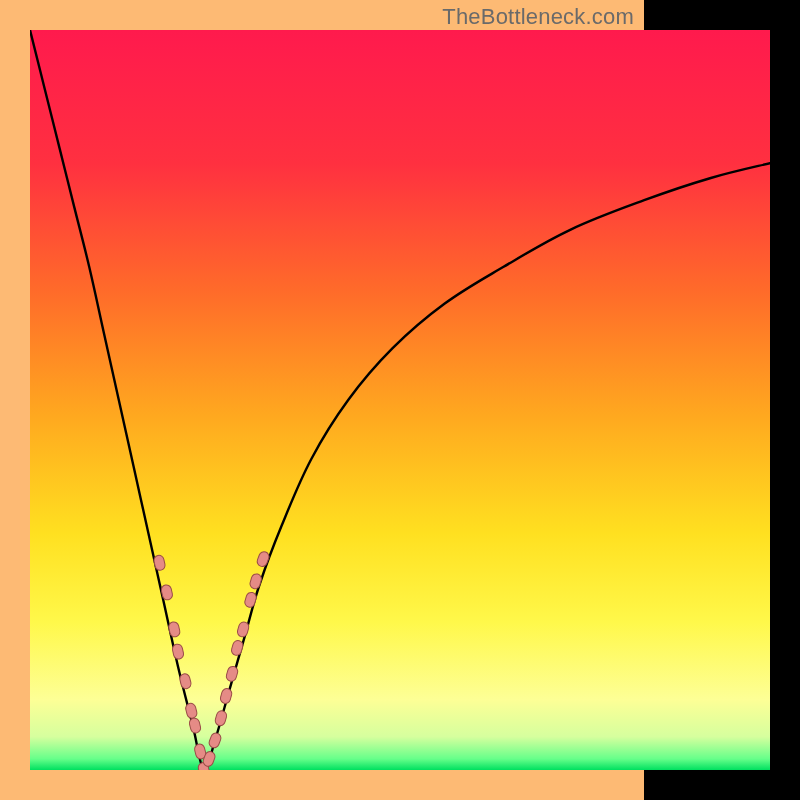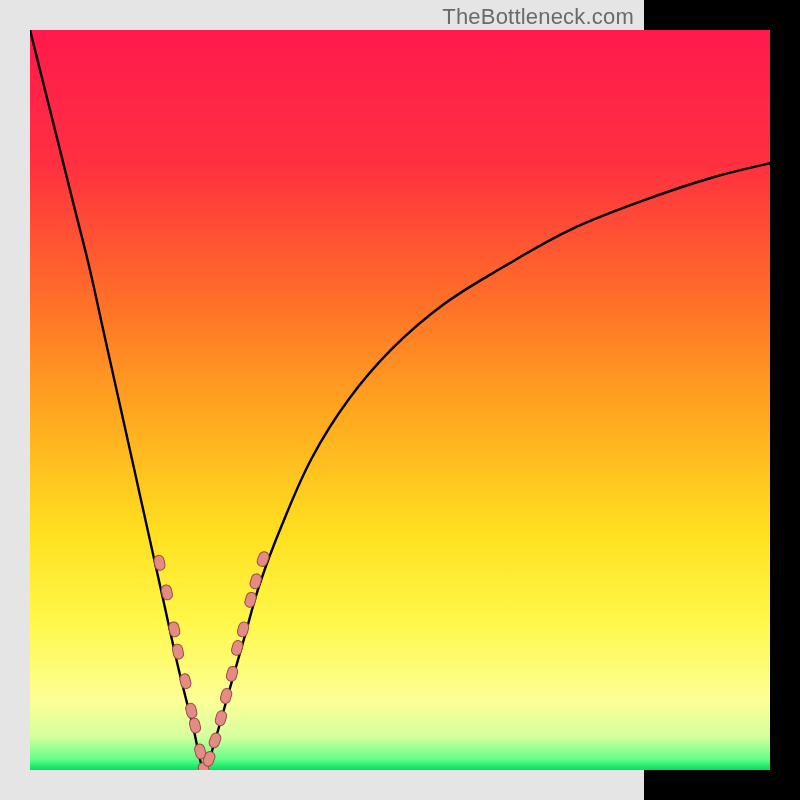--- a/index.html
+++ b/index.html
@@ -10,21 +10,21 @@
     background: #000;
     font-family: Arial, Helvetica, sans-serif;
     overflow: hidden;
   }
   #frame {
     position: absolute;
     left: 0;
     top: 0;
     width: 644px;
     height: 800px;
-    background: #e5e5e5;
+    background: #fdba74;
   }
   #plot {
     position: absolute;
     left: 30px;
     top: 30px;
     width: 740px;
     height: 740px;
   }
   #watermark {
     position: absolute;

